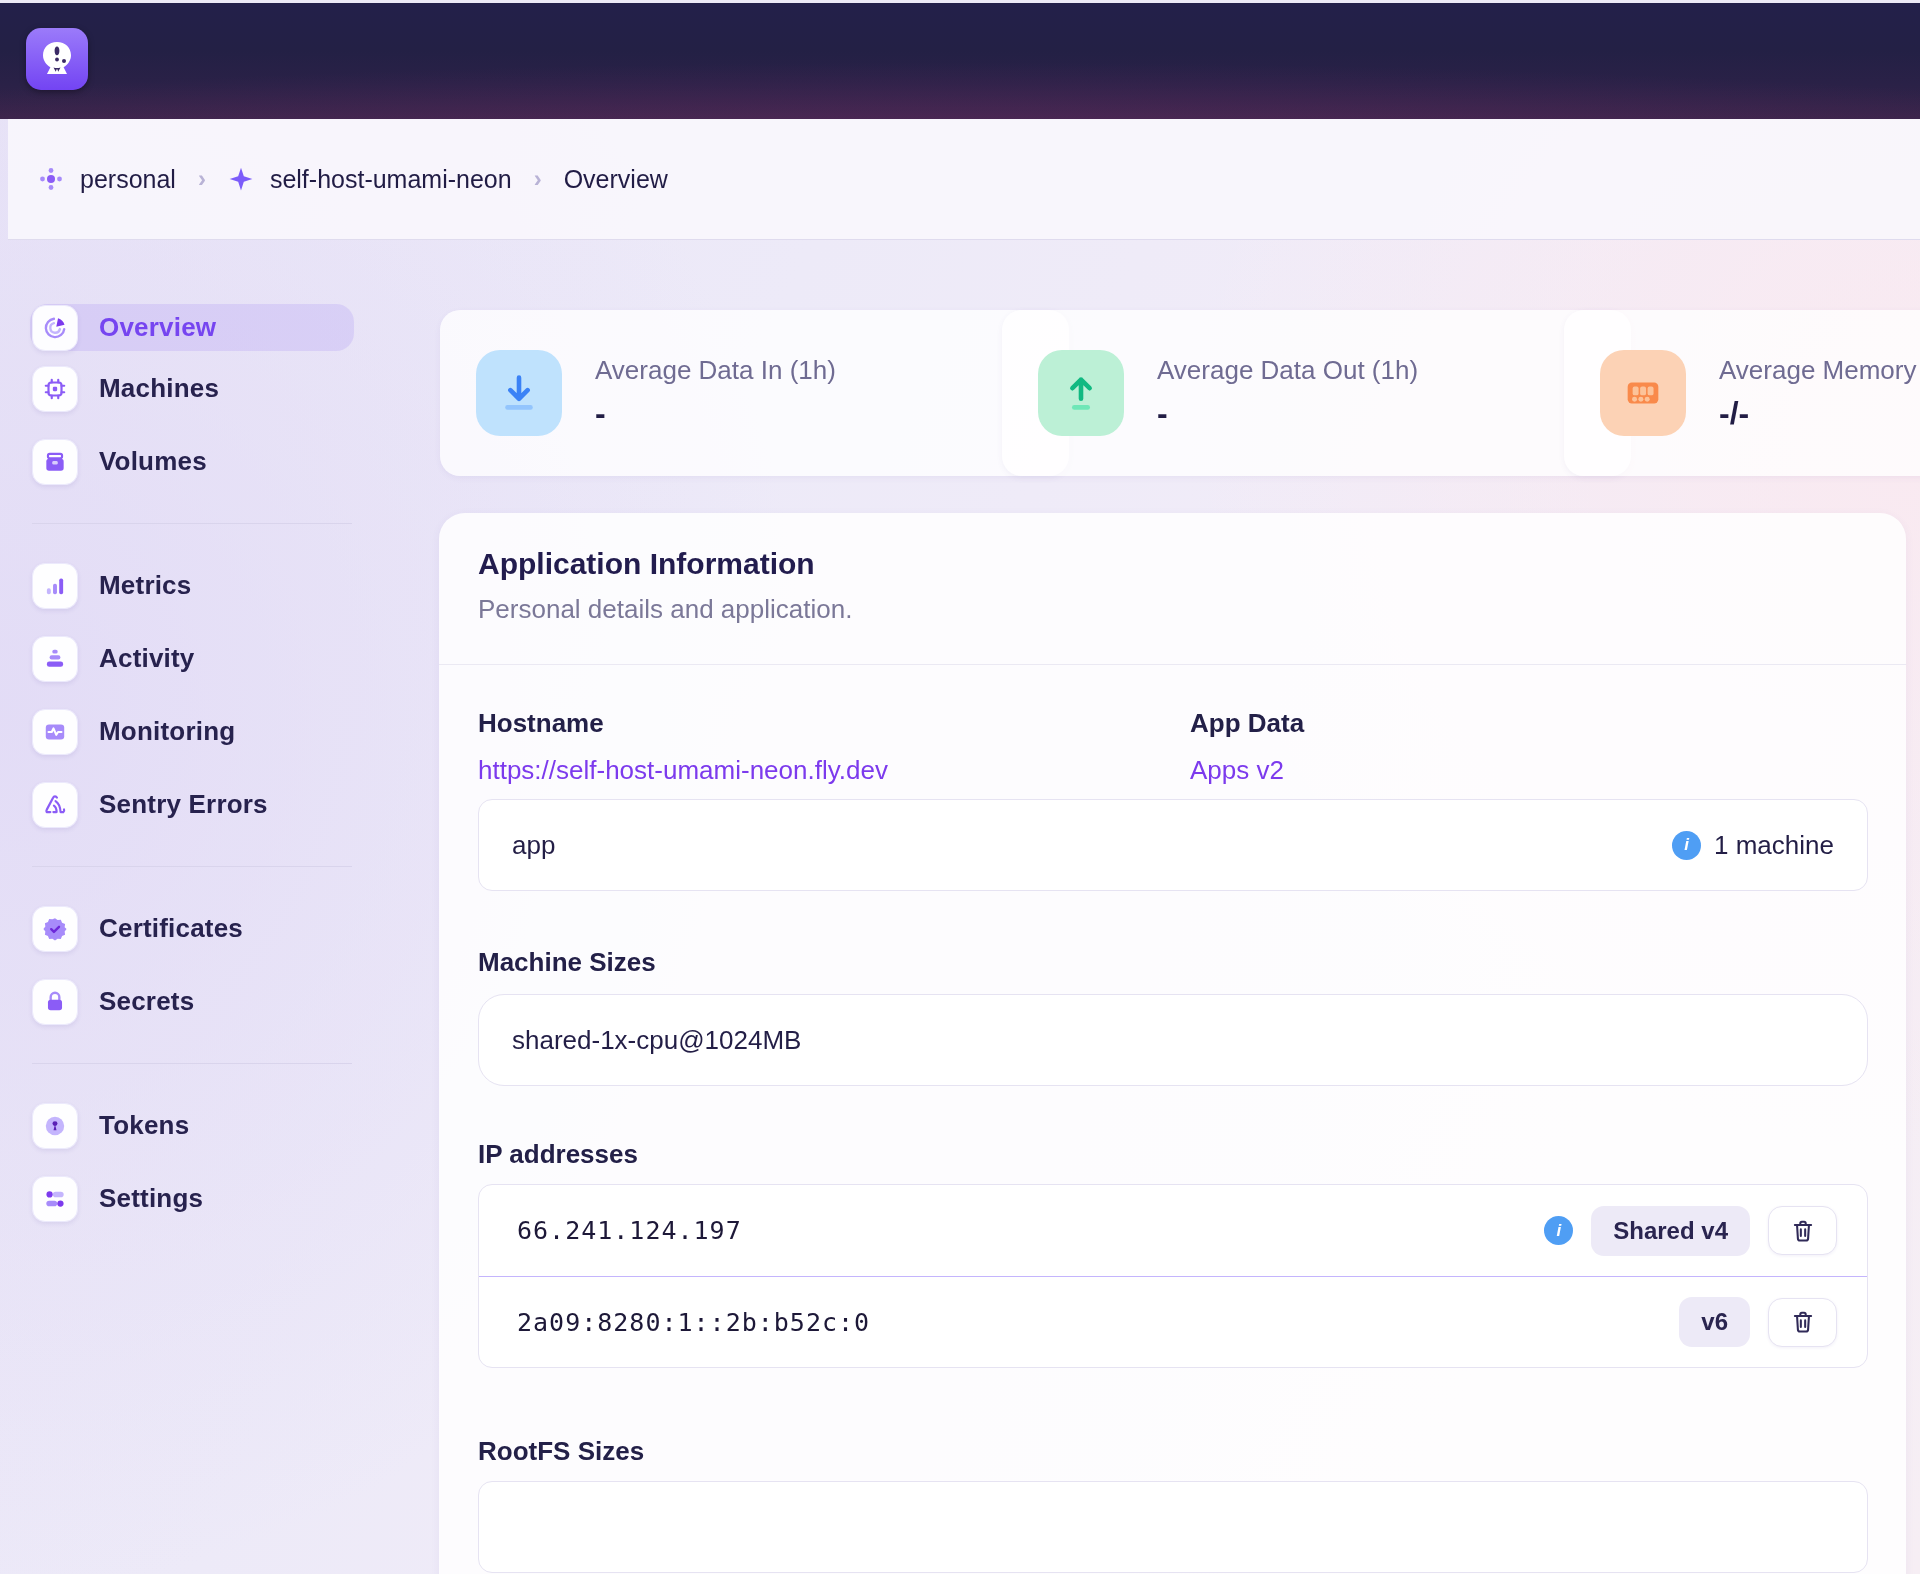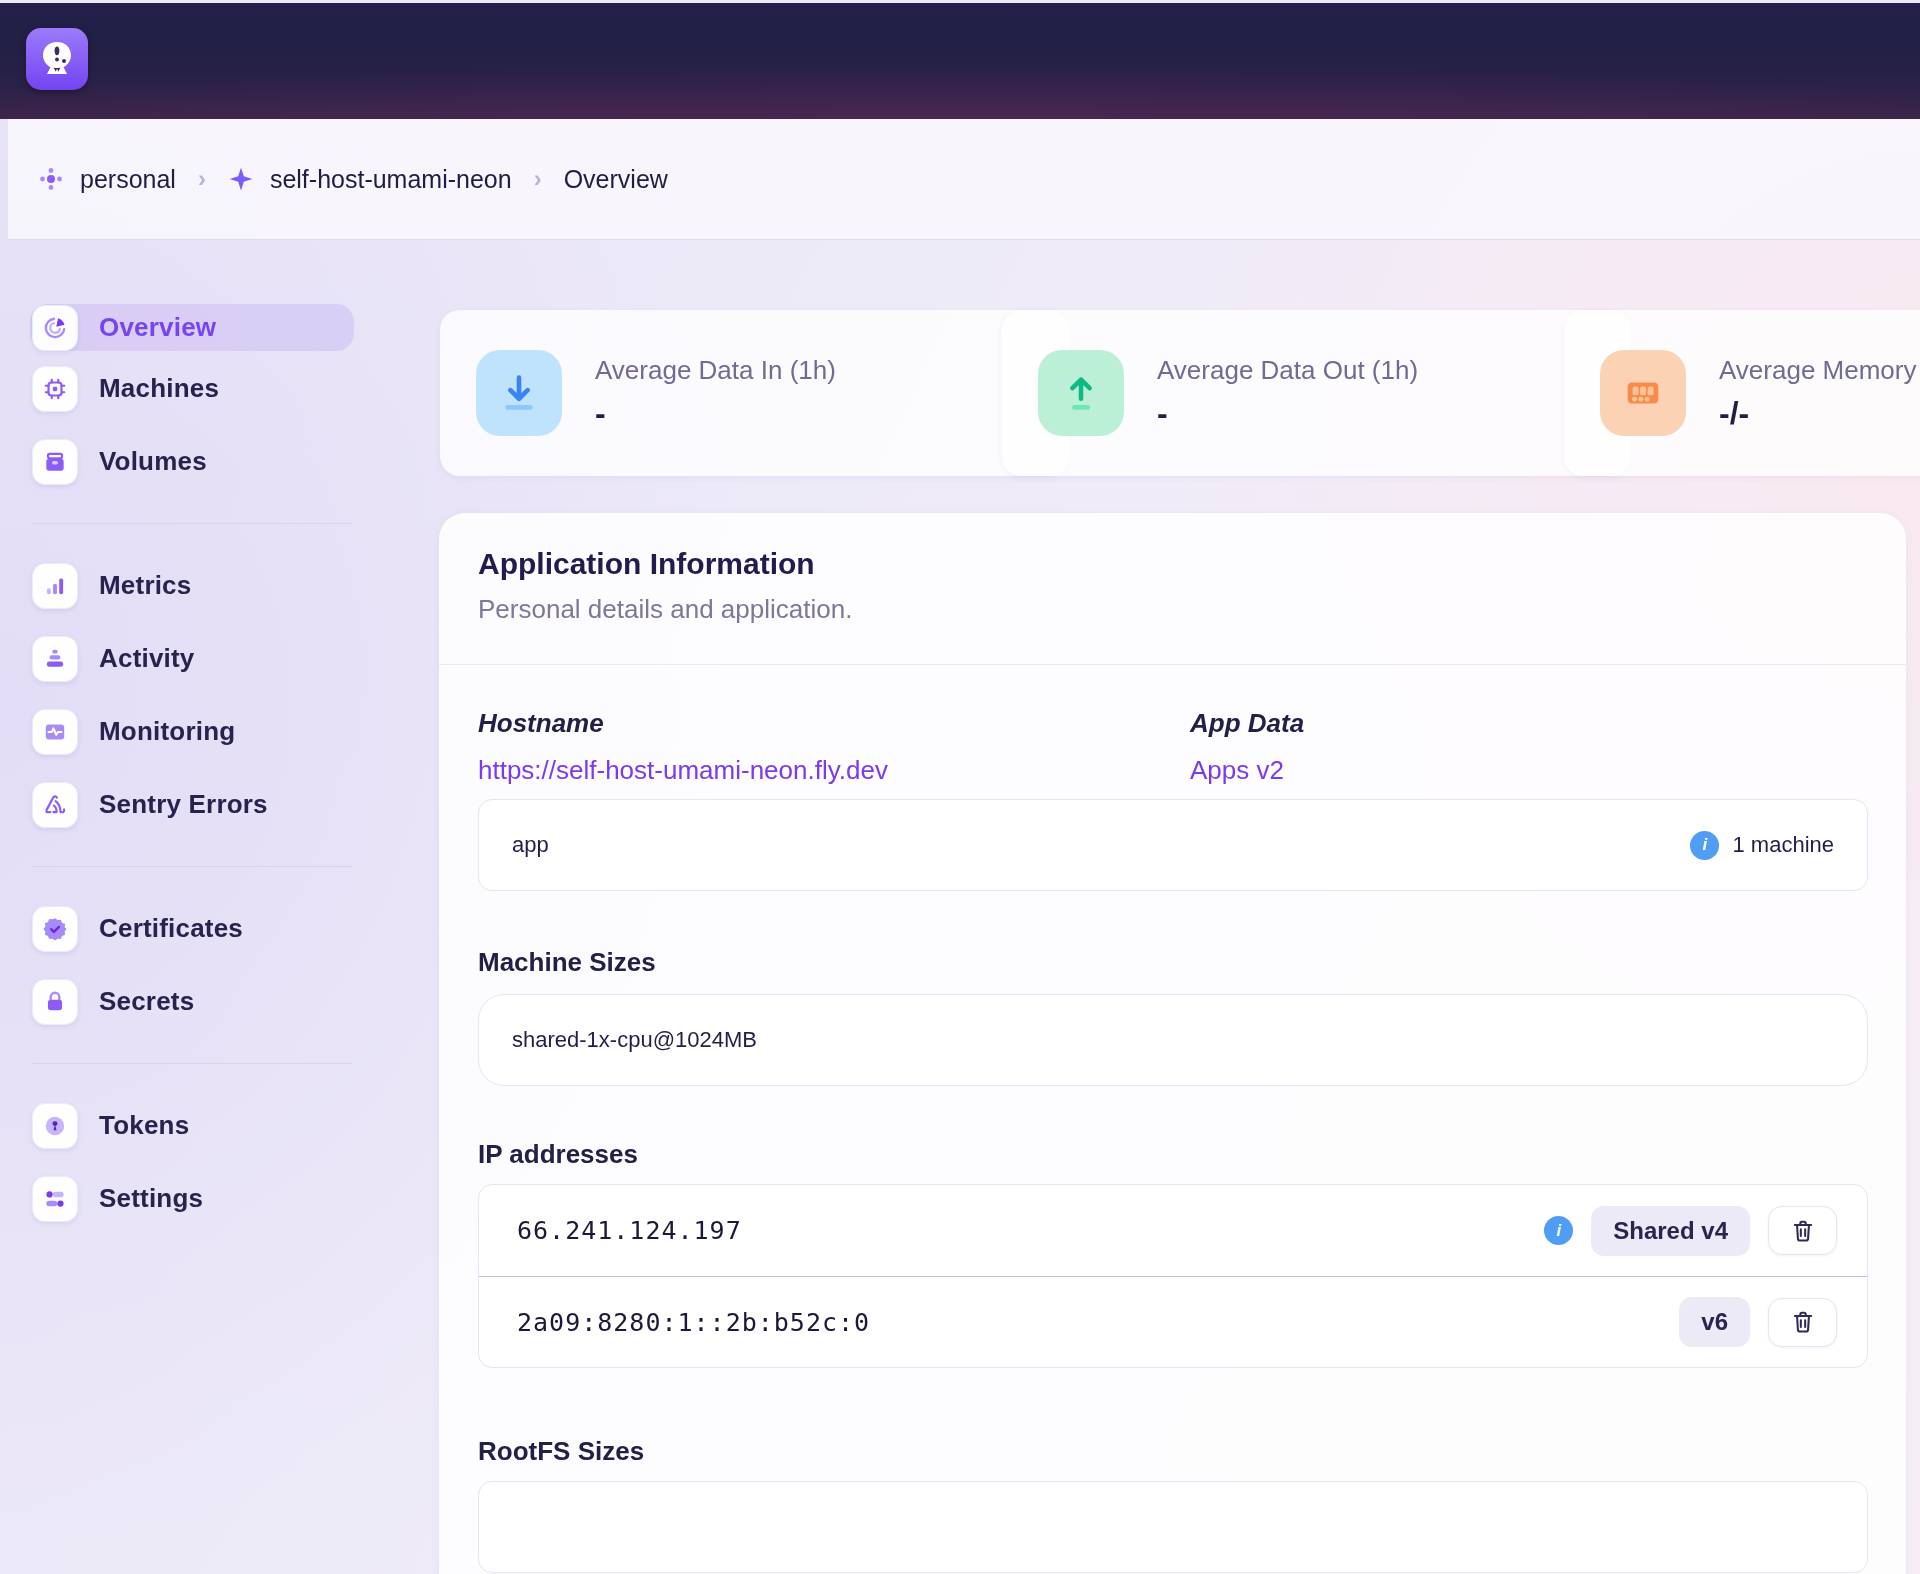--- a/index.html
+++ b/index.html
@@ -82,31 +82,31 @@
     background:rgba(255,255,255,.85);
     border-radius:26px;
     box-shadow:0 2px 10px rgba(90,70,160,.06);
     padding:34px 38px 0 39px;
   }
   .panel h2 { font-size:30px; font-weight:700; color:#221c4e; }
   .panel .subtitle { font-size:26px; color:#7b7898; margin-top:13px; }
   .panel-divider { height:1px; background:#ebe9f3; margin:39px -38px 0 -39px; }
 
   .fields-grid { display:grid; grid-template-columns:712px 1fr; margin-top:43px; }
-  .field-label { font-size:26px; font-weight:600; color:#232048;font-style:italic; }
+  .field-label { font-size:26px; font-weight:600; color:#232048; }
   .field-link { font-size:26px; font-weight:500; color:#7c3aed; margin-top:16px; cursor:pointer; }
 
   .section-label { font-size:26px; font-weight:600; color:#232048; }
   .pg-label { margin-top:61px; }
   .row-box {
     height:92px; border:1px solid #e6e3f2; border-radius:14px; background:#fff;
     display:flex; align-items:center; padding:0 33px;
   }
   .pg-row { margin-top:13px; }
-  .row-text { font-size:22px; color:#231e46; }
+  .row-text { font-size:26px; color:#231e46; }
   .row-right { margin-left:auto; display:flex; align-items:center; gap:13px; }
   .info-dot {
     width:29px; height:29px; border-radius:50%; background:#4f9ef4; color:#fff;
     font-size:17px; font-weight:700; font-style:italic;
     display:flex; align-items:center; justify-content:center; cursor:pointer;
   }
   .ms-label { margin-top:56px; }
   .ms-row { margin-top:16px;border-radius:26px; }
 
   .ip-label { margin-top:53px; }

